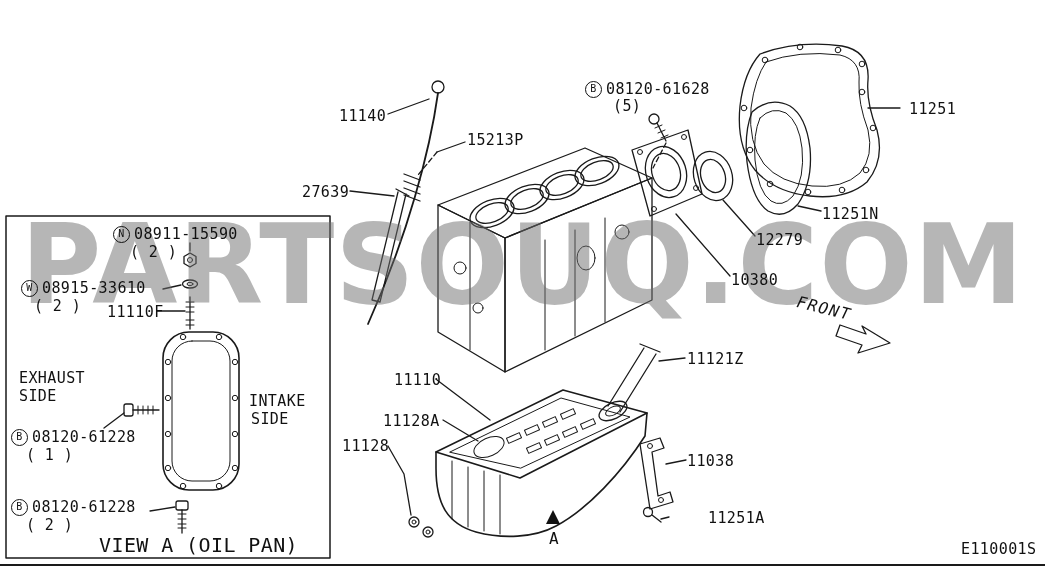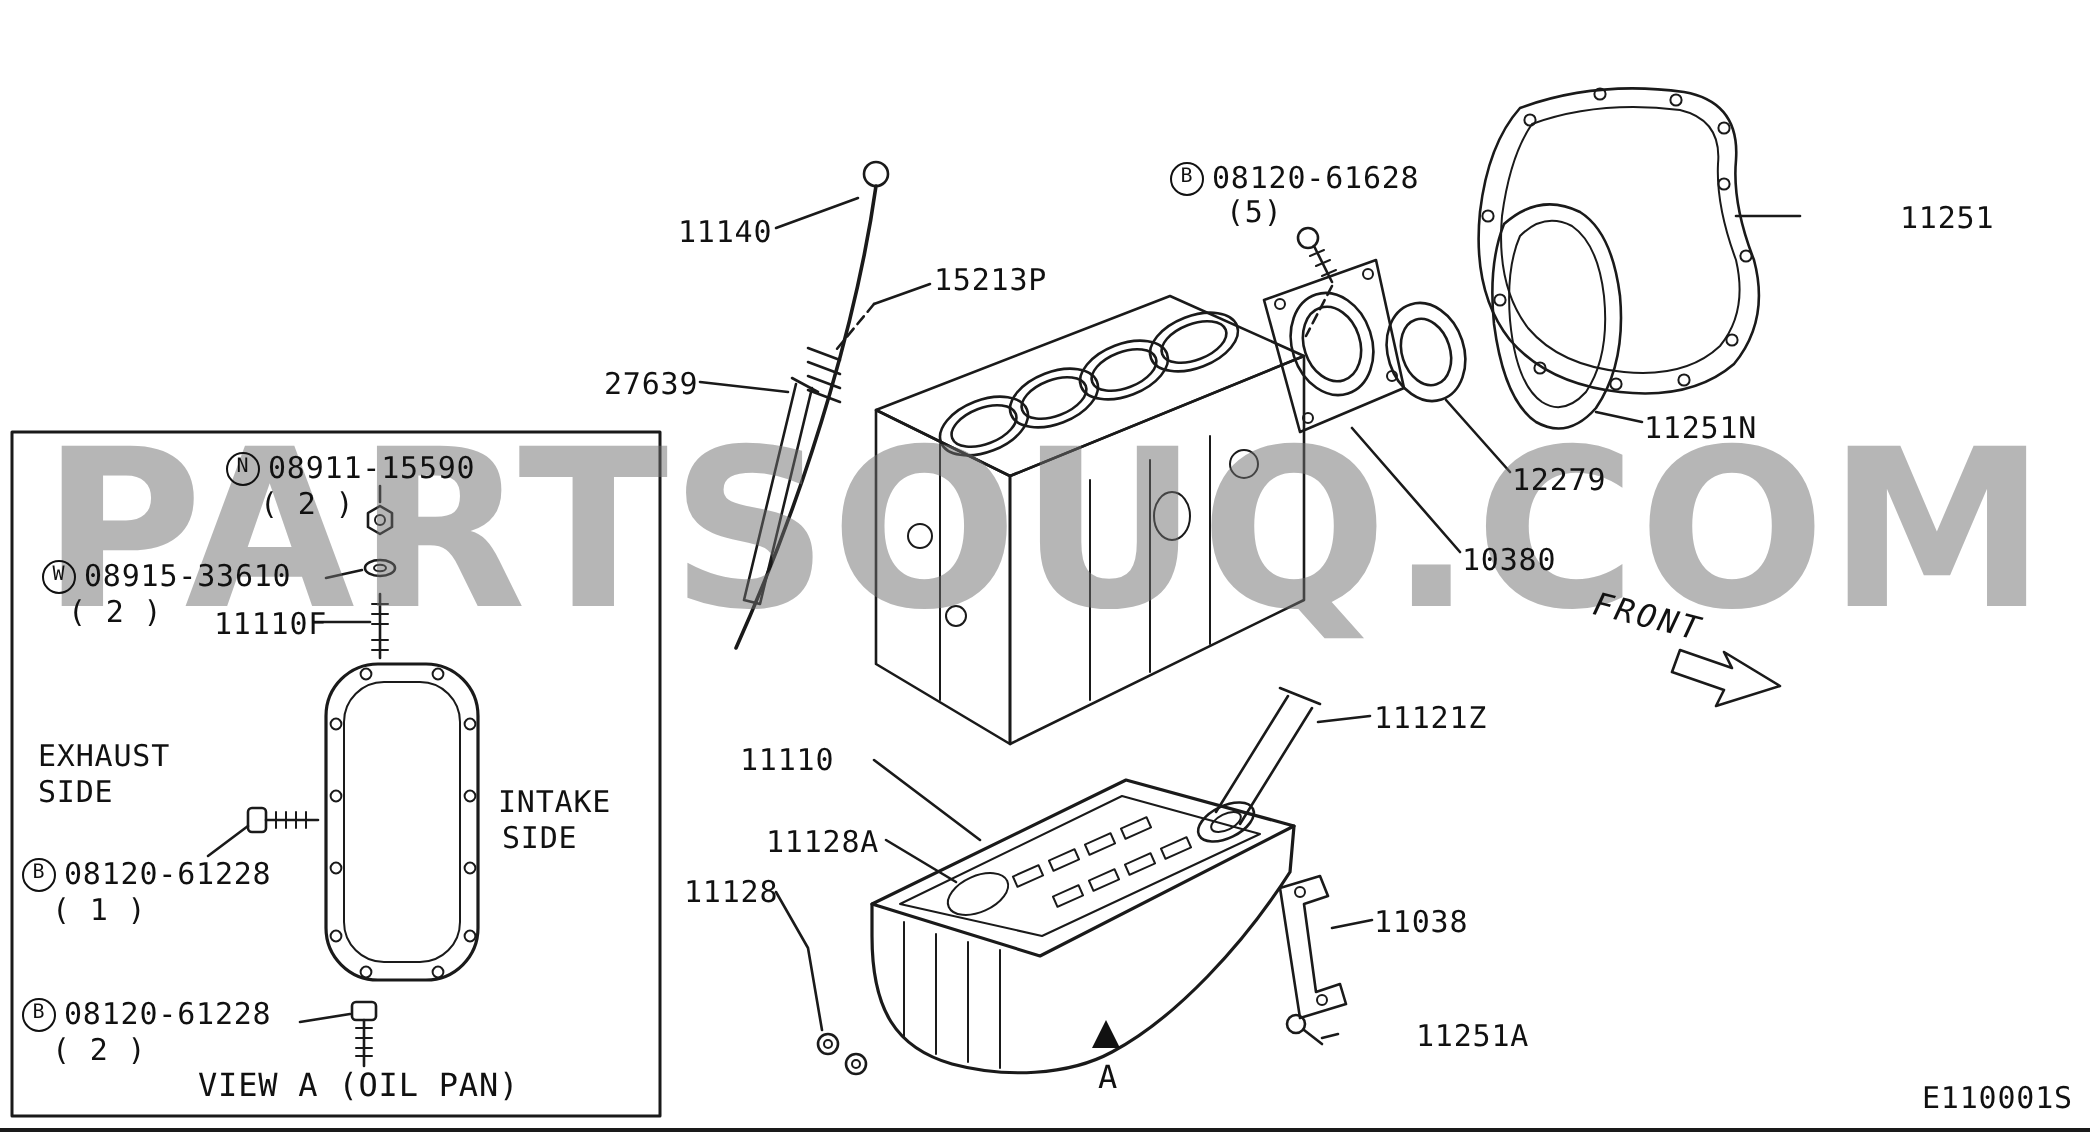--- a/index.html
+++ b/index.html
@@ -9,21 +9,21 @@
   .watermark{position:absolute;left:0;top:210px;width:1045px;text-align:center;z-index:2;
              font-family:"DejaVu Sans","Liberation Sans",sans-serif;font-weight:bold;
              font-size:110px;line-height:1;letter-spacing:1px;white-space:nowrap;
              color:rgba(110,110,110,0.5);pointer-events:none;}
   .label{position:absolute;z-index:3;font-size:15px;letter-spacing:0.4px;white-space:nowrap;}
   .row{display:flex;align-items:center;gap:4px;}
   .circ{display:inline-flex;align-items:center;justify-content:center;width:15px;height:15px;
         border:1.4px solid #111;border-radius:50%;font-size:10px;line-height:1;flex:0 0 auto;}
   .front-label{font-style:italic;font-size:16px;transform:rotate(14deg);transform-origin:left center;
                letter-spacing:1.5px;}
-  .caption{font-size:16px;}
+  .caption{font-size:20px;}
   .marker-a{font-size:16px;}
 </style>
 </head>
 <body>
 
 <div class="stage">
 
   <svg class="art" width="1045" height="572" viewBox="0 0 1045 572">
     <g fill="none" stroke="#1a1a1a" stroke-width="1.3" stroke-linecap="round" stroke-linejoin="round">
 
@@ -205,27 +205,27 @@
   <div class="label" style="left:339px;top:107px">11140</div>
   <div class="label" style="left:467px;top:131px">15213P</div>
   <div class="label" style="left:302px;top:183px">27639</div>
 
   <div class="label row" style="left:585px;top:80px">
     <span class="circ">B</span>
     <span>08120-61628</span>
   </div>
   <div class="label" style="left:613px;top:97px">(5)</div>
 
-  <div class="label" style="left:950px;top:100px">11251</div>
+  <div class="label" style="left:909px;top:100px">11251</div>
   <div class="label" style="left:822px;top:205px">11251N</div>
   <div class="label" style="left:756px;top:231px">12279</div>
   <div class="label" style="left:731px;top:271px">10380</div>
   <div class="label front-label" style="left:797px;top:292px">FRONT</div>
   <div class="label" style="left:687px;top:350px">11121Z</div>
-  <div class="label" style="left:370px;top:371px">11110</div>
+  <div class="label" style="left:394px;top:371px">11110</div>
   <div class="label" style="left:383px;top:412px">11128A</div>
   <div class="label" style="left:342px;top:437px">11128</div>
   <div class="label" style="left:687px;top:452px">11038</div>
   <div class="label" style="left:708px;top:509px">11251A</div>
   <div class="label marker-a" style="left:549px;top:529px">A</div>
   <div class="label" style="left:961px;top:540px">E110001S</div>
 
   <div class="label row" style="left:113px;top:225px">
     <span class="circ">N</span>
     <span>08911-15590</span>

